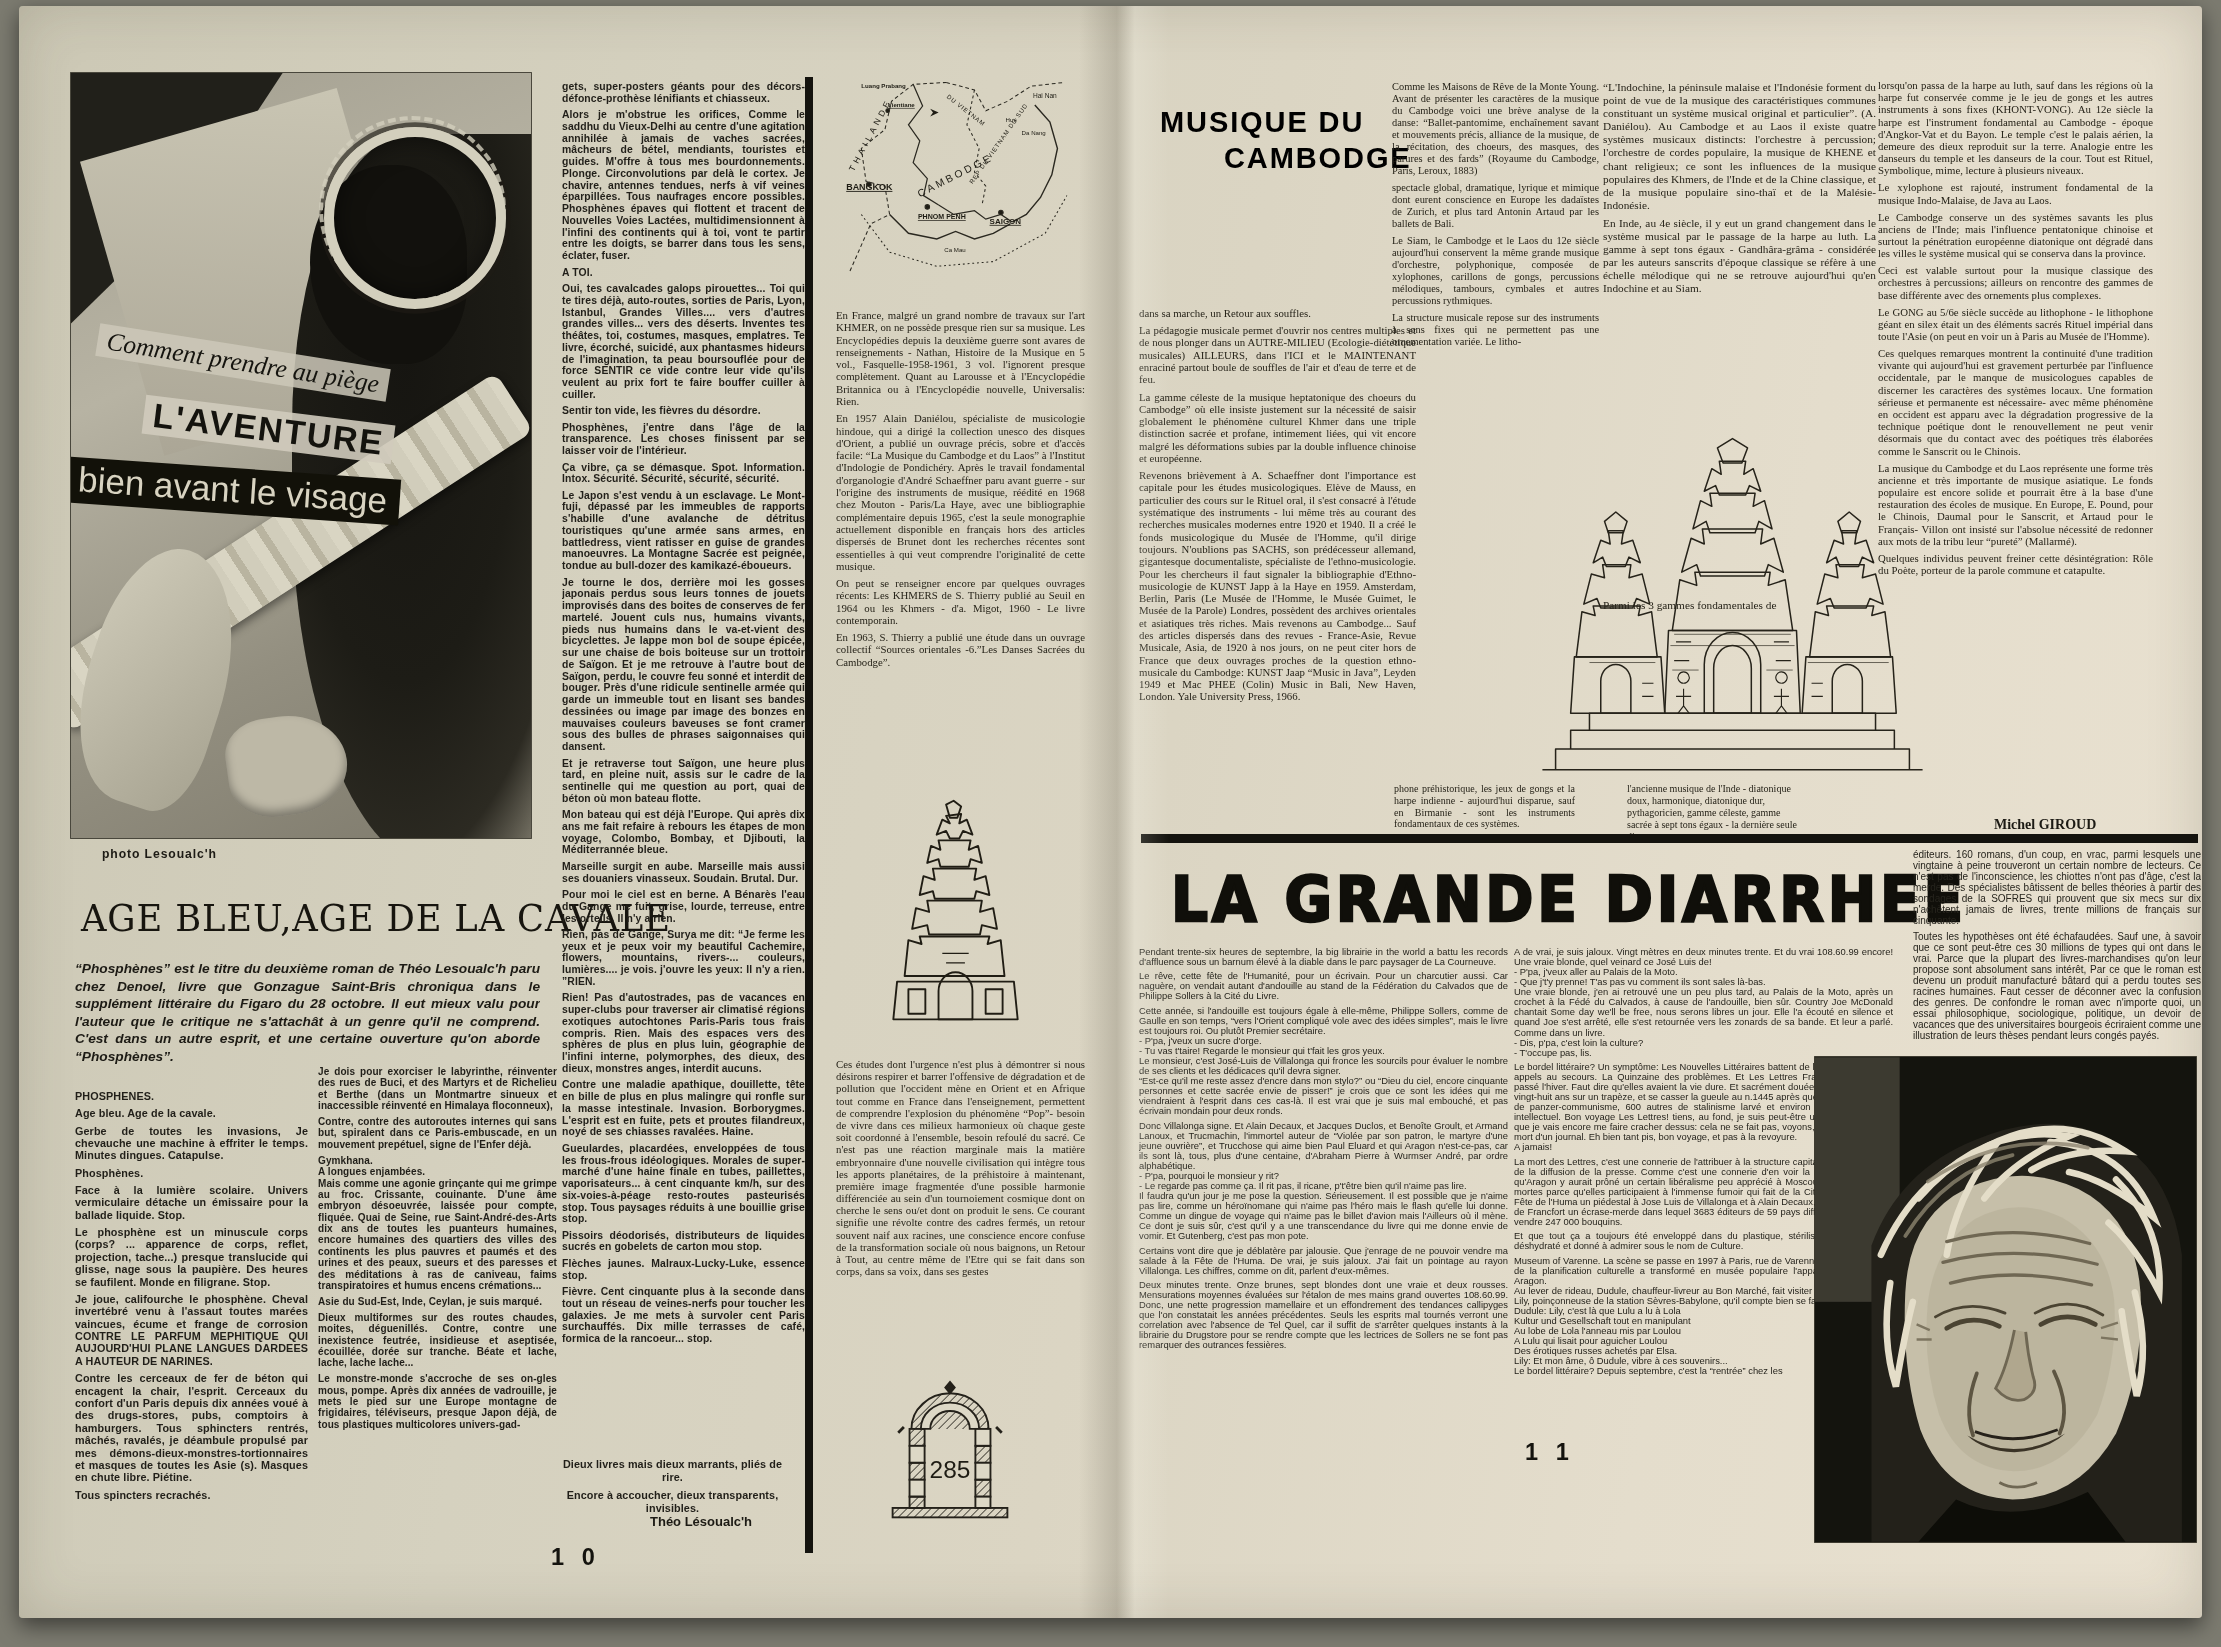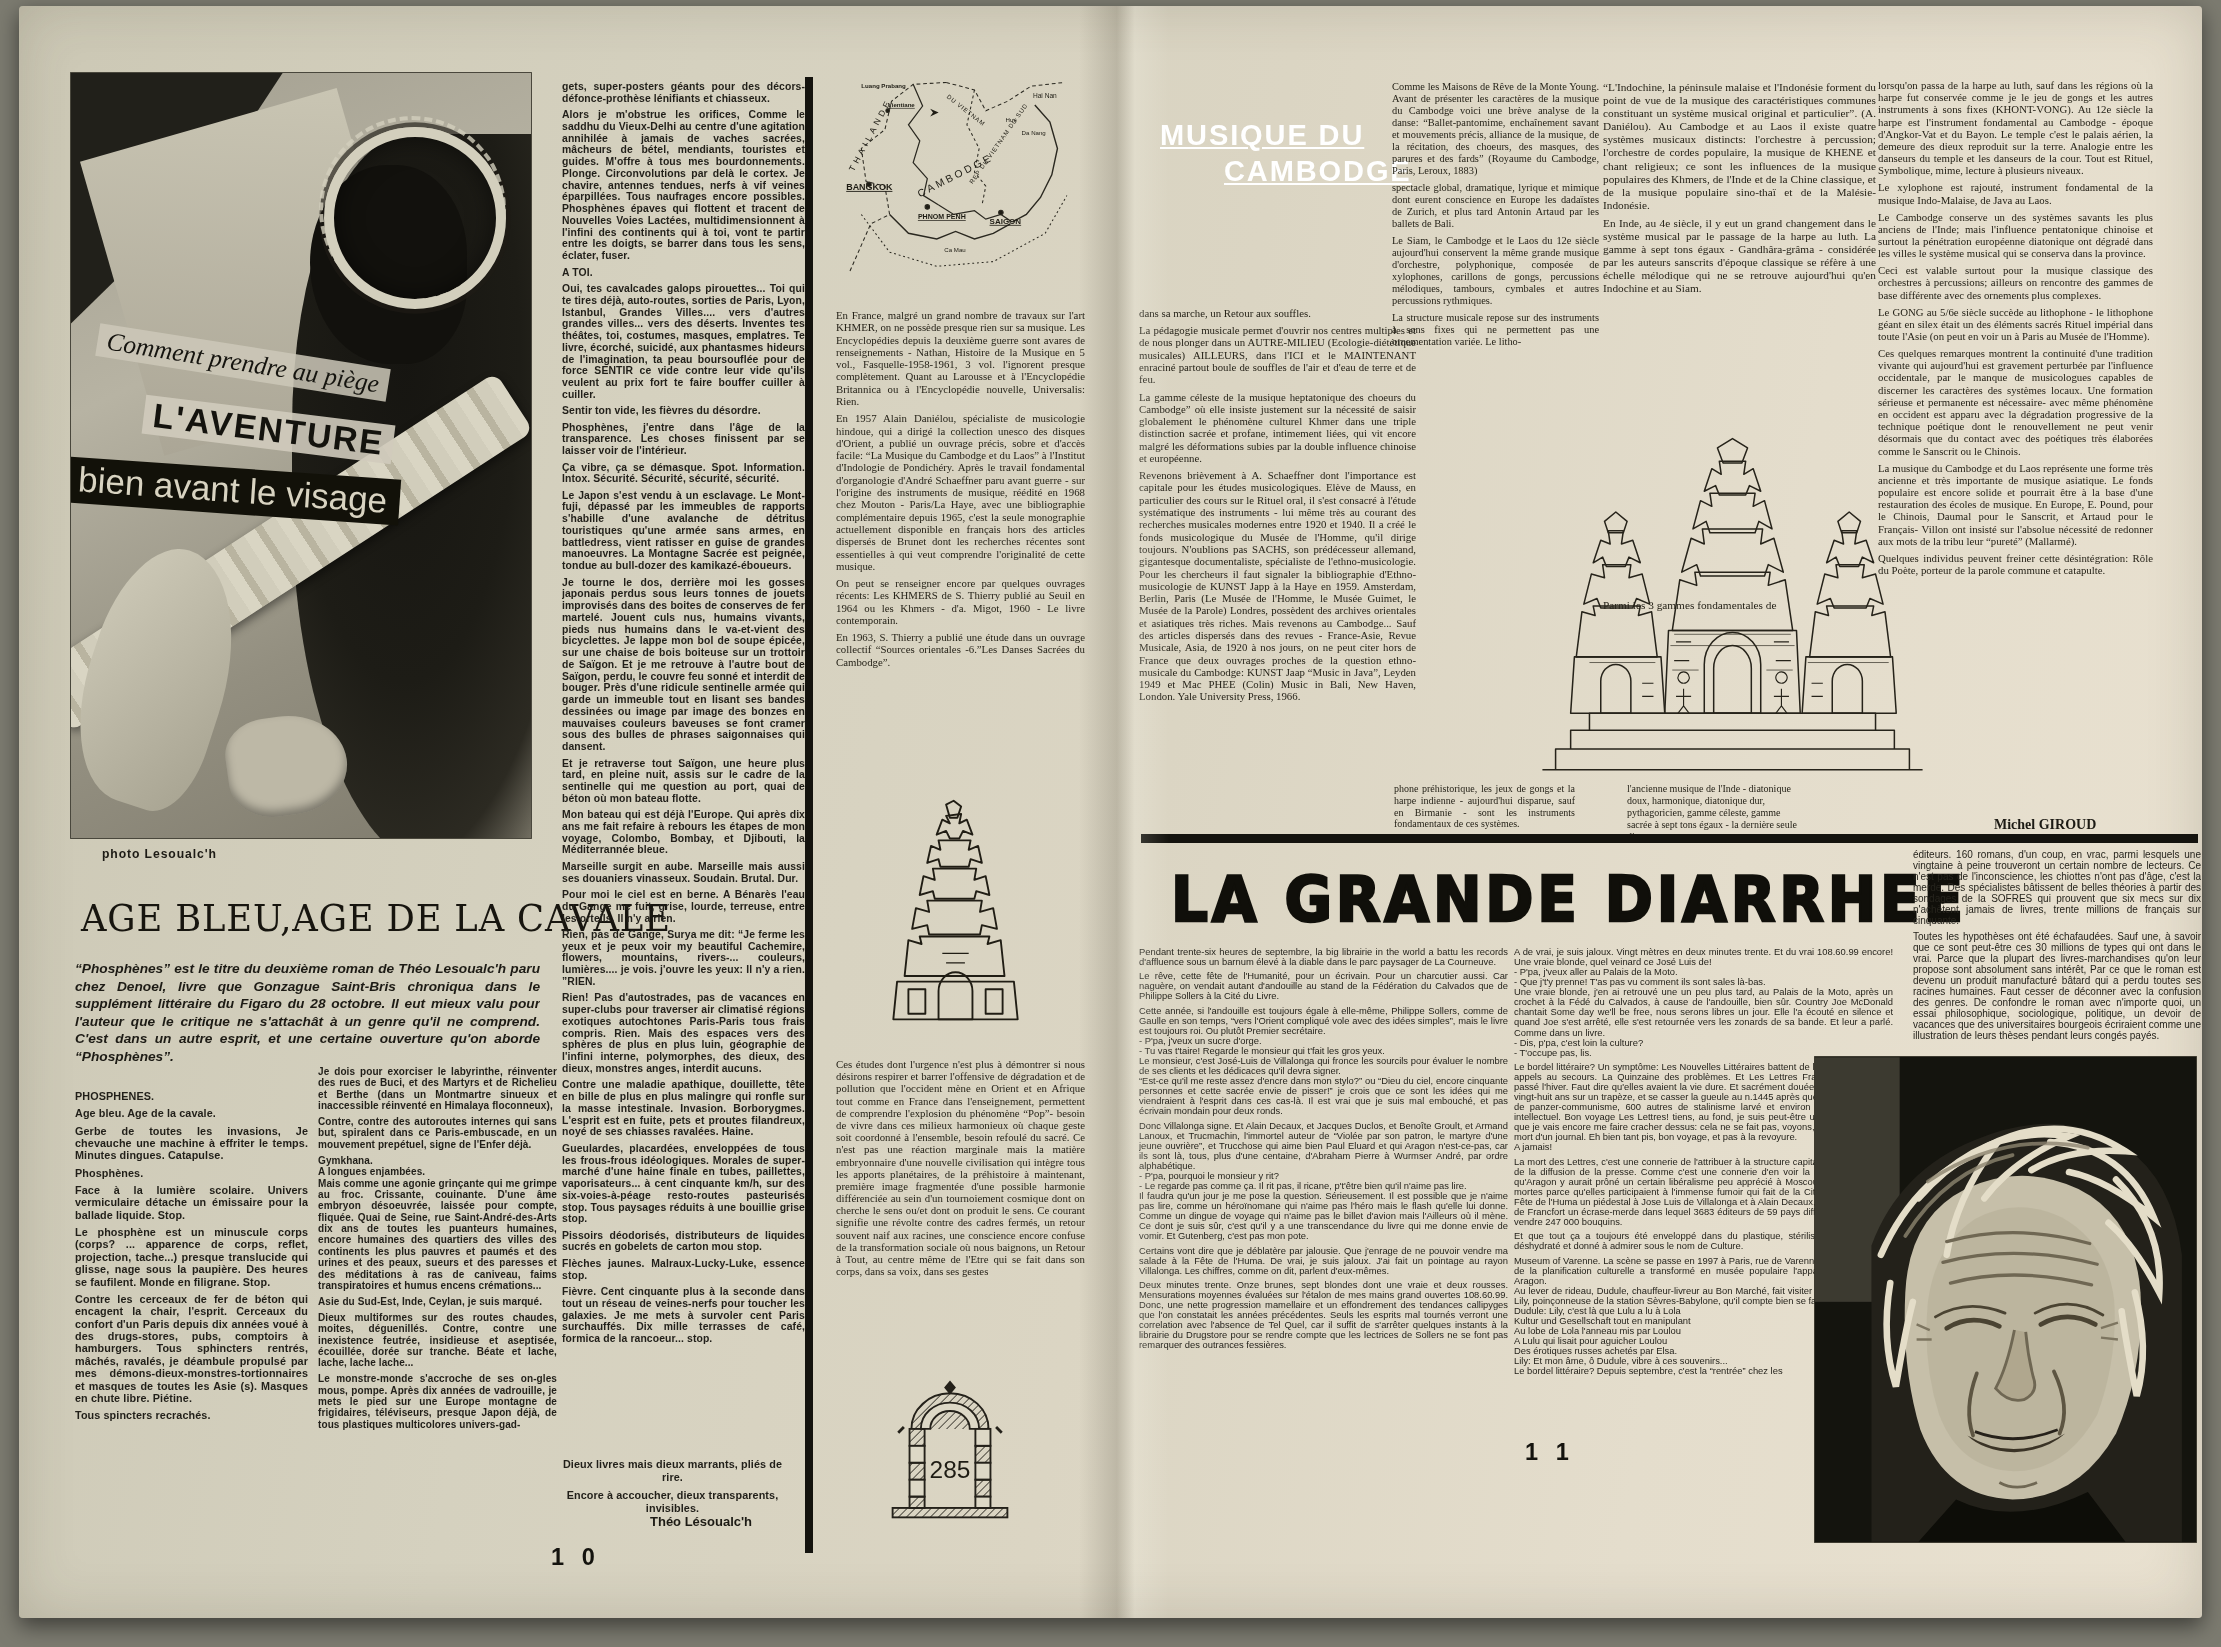--- a/index.html
+++ b/index.html
@@ -24,22 +24,22 @@
          background:linear-gradient(155deg,#a39f90 0%,#b7b3a3 35%,#938f80 70%,#7e7a6c 100%);
          box-shadow:0 0 0 0.9px #3a382e;}
   .ph-layer{position:absolute;}
   .overlay-strip{position:absolute;white-space:nowrap;}
   
   .oldman{position:absolute;left:1815px;top:1057px;width:381px;height:485px;background:#15150f;overflow:hidden;
           box-shadow:0 0 0 0.9px #2c2a20;}
   .cap{position:absolute;font-family:"Liberation Sans",sans-serif;font-weight:bold;color:#1d1b15;}
   .headline-age{position:absolute;left:81px;top:896px;font-family:"DejaVu Serif",serif;
                 font-size:38px;color:#17150f;letter-spacing:0.9px;transform:scaleX(.93);transform-origin:left top;white-space:nowrap;}
-  .musique-h{position:absolute;left:1160px;top:117px;font-family:"Liberation Sans",sans-serif;
-             font-weight:bold;font-size:29px;letter-spacing:1.9px;color:#ffffff;line-height:1.25;text-decoration:underline;}
+  .musique-h{position:absolute;left:1160px;top:104px;font-family:"Liberation Sans",sans-serif;
+             font-weight:bold;font-size:29px;letter-spacing:1.9px;color:#000000;line-height:1.25;}
   .musique-h .l2{margin-left:64px;}
   .diarrhee-h{position:absolute;left:1171px;top:863px;font-family:"DejaVu Sans",sans-serif;font-weight:bold;
               font-size:58px;color:#100f0a;letter-spacing:3.8px;white-space:nowrap;
               -webkit-text-stroke:2.4px #100f0a;transform:scaleY(1.08);transform-origin:left top;}
   .byline{position:absolute;font-weight:bold;color:#1c1a14;}
   svg text{fill:#1e1c14;}
 </style>
 </head>
 <body>
 
@@ -71,20 +71,21 @@
 
   <div class="col sansm" style="left:75px;top:960px;width:465px;height:124px;font-size:13.7px;line-height:1.28;font-weight:bold;font-style:italic;color:#1d1b15;"><span>“Phosphènes” est le titre du deuxième roman de Théo Lesoualc'h paru chez Denoel, livre que Gonzague Saint-Bris chroniqua dans le supplément littéraire du Figaro du 28 octobre. Il eut mieux valu pour l'auteur que le critique ne s'attachât à un genre qu'il ne comprend.          C'est dans un autre esprit, et une certaine ouverture qu'on aborde “Phosphènes”.</span></div>
 
   <div class="col sansb" style="left:75px;top:1090px;width:233px;height:444px;font-size:10.8px;line-height:1.15;">
       <p>PHOSPHENES.</p>
       <p>Age bleu. Age de la cavale.</p>
       <p>Gerbe de toutes les invasions, Je chevauche une machine à effriter le temps. Minutes dingues. Catapulse.</p>
       <p>Phosphènes.</p>
       <p>Face à la lumière scolaire. Univers vermiculaire détache un émissaire pour la ballade liquide. Stop.</p>
       <p>Le phosphène est un minuscule corps (corps? ... apparence de corps, reflet, projection, tache...) presque translucide qui glisse, nage sous la paupière. Des heures se faufilent. Monde en filigrane. Stop.</p>
+      <p>Je joue, califourche le phosphène. Cheval invertébré venu à l'assaut toutes marées vaincues, écume et frange de corrosion CONTRE LE PARFUM MEPHITIQUE QUI AUJOURD'HUI PLANE LANGUES DARDEES A HAUTEUR DE NARINES.</p>
       <p>Contre les cerceaux de fer de béton qui encagent la chair, l'esprit. Cerceaux du confort d'un Paris depuis dix années voué à des drugs-stores, pubs, comptoirs à hamburgers. Tous sphincters rentrés, mâchés, ravalés, je déambule propulsé par mes démons-dieux-monstres-tortionnaires et masques de toutes les Asie (s). Masques en chute libre. Piétine.</p>
       <p>Tous spincters recrachés.</p>
     </div>
 
   <div class="col sansb" style="left:318px;top:1066px;width:239px;height:444px;font-size:10px;line-height:1.14;">
       <p>Je dois pour exorciser le labyrinthe, réinventer des rues de Buci, et des Martyrs et de Richelieu et Berthe (dans un Montmartre sinueux et inaccessible réinventé en Himalaya floconneux),</p>
       <p>Contre, contre des autoroutes internes qui sans but, spiralent dans ce Paris-embuscade, en un mouvement prepétuel, signe de l'Enfer déjà.</p>
       <p>Gymkhana.
 A longues enjambées.
 Mais comme une agonie grinçante qui me grimpe au froc. Crissante, couinante. D'une âme embryon désoeuvrée, laissée pour compte, fliquée. Quai de Seine, rue Saint-André-des-Arts dix ans de toutes les puanteurs humaines, encore humaines des quartiers des villes des continents les plus pauvres et paumés et des urines et des peaux, sueurs et des paresses et des méditations à ras de caniveau, faims transpiratoires et humus encens crémations...</p>

